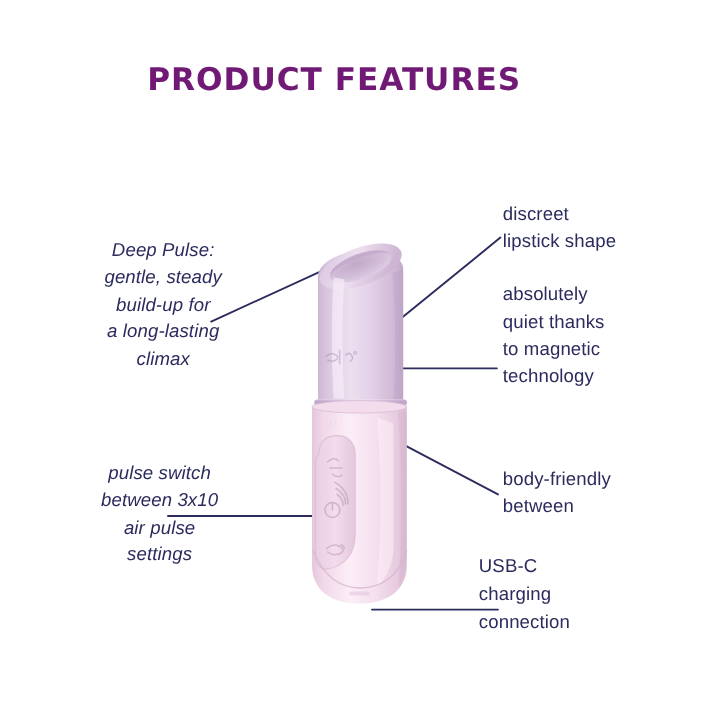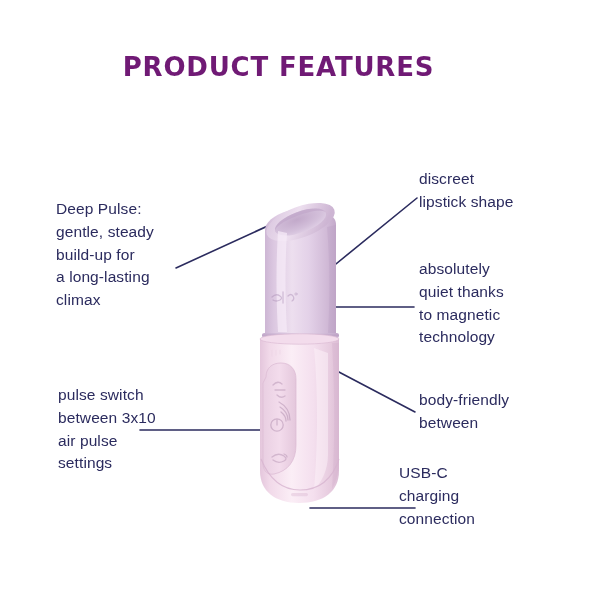--- a/index.html
+++ b/index.html
@@ -37,27 +37,27 @@
   
   .callout {
     position: absolute;
     color: #2b2b5e;
     font-size: 15.5px;
     line-height: 1.47;
     font-family: "Liberation Sans", sans-serif;
     white-space: pre-line;
     letter-spacing: 0.1px;
   }
-  .callout.left  { text-align: left; }
+  .callout.left  { text-align: center; font-style: italic; }
   .callout.right { text-align: left; }
 
   #callout-deep-pulse   { left: 56px;  top: 198px; width: 160px; }
   #callout-air-pulse    { left: 58px;  top: 384px; width: 150px; }
   #callout-lipstick     { left: 419px; top: 168px; width: 170px; }
-  #callout-quiet        { left: 419px; top: 258px; width: 170px; }
+  #callout-quiet        { left: 419px; top: 235px; width: 170px; }
   #callout-silicone     { left: 419px; top: 389px; width: 170px; }
   #callout-usbc         { left: 399px; top: 462px; width: 170px; }
 
   
   #leader-lines {
     position: absolute;
     left: 0; top: 0;
     width: 600px; height: 600px;
     pointer-events: none;
   }

